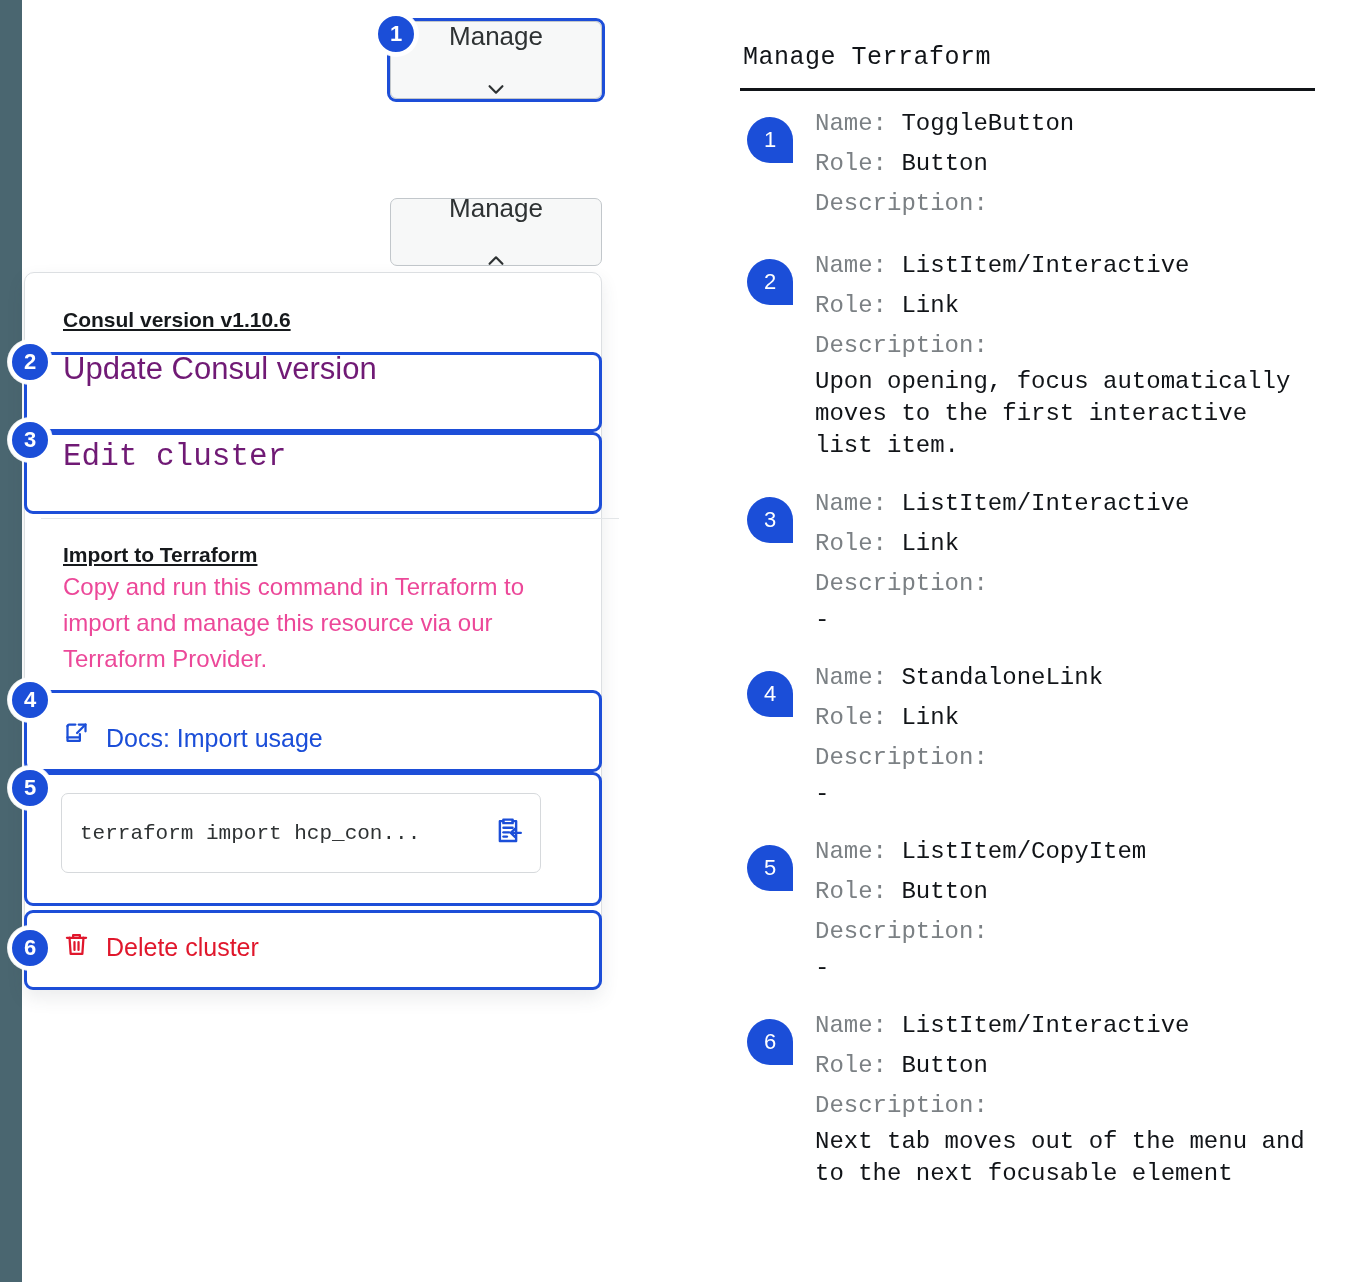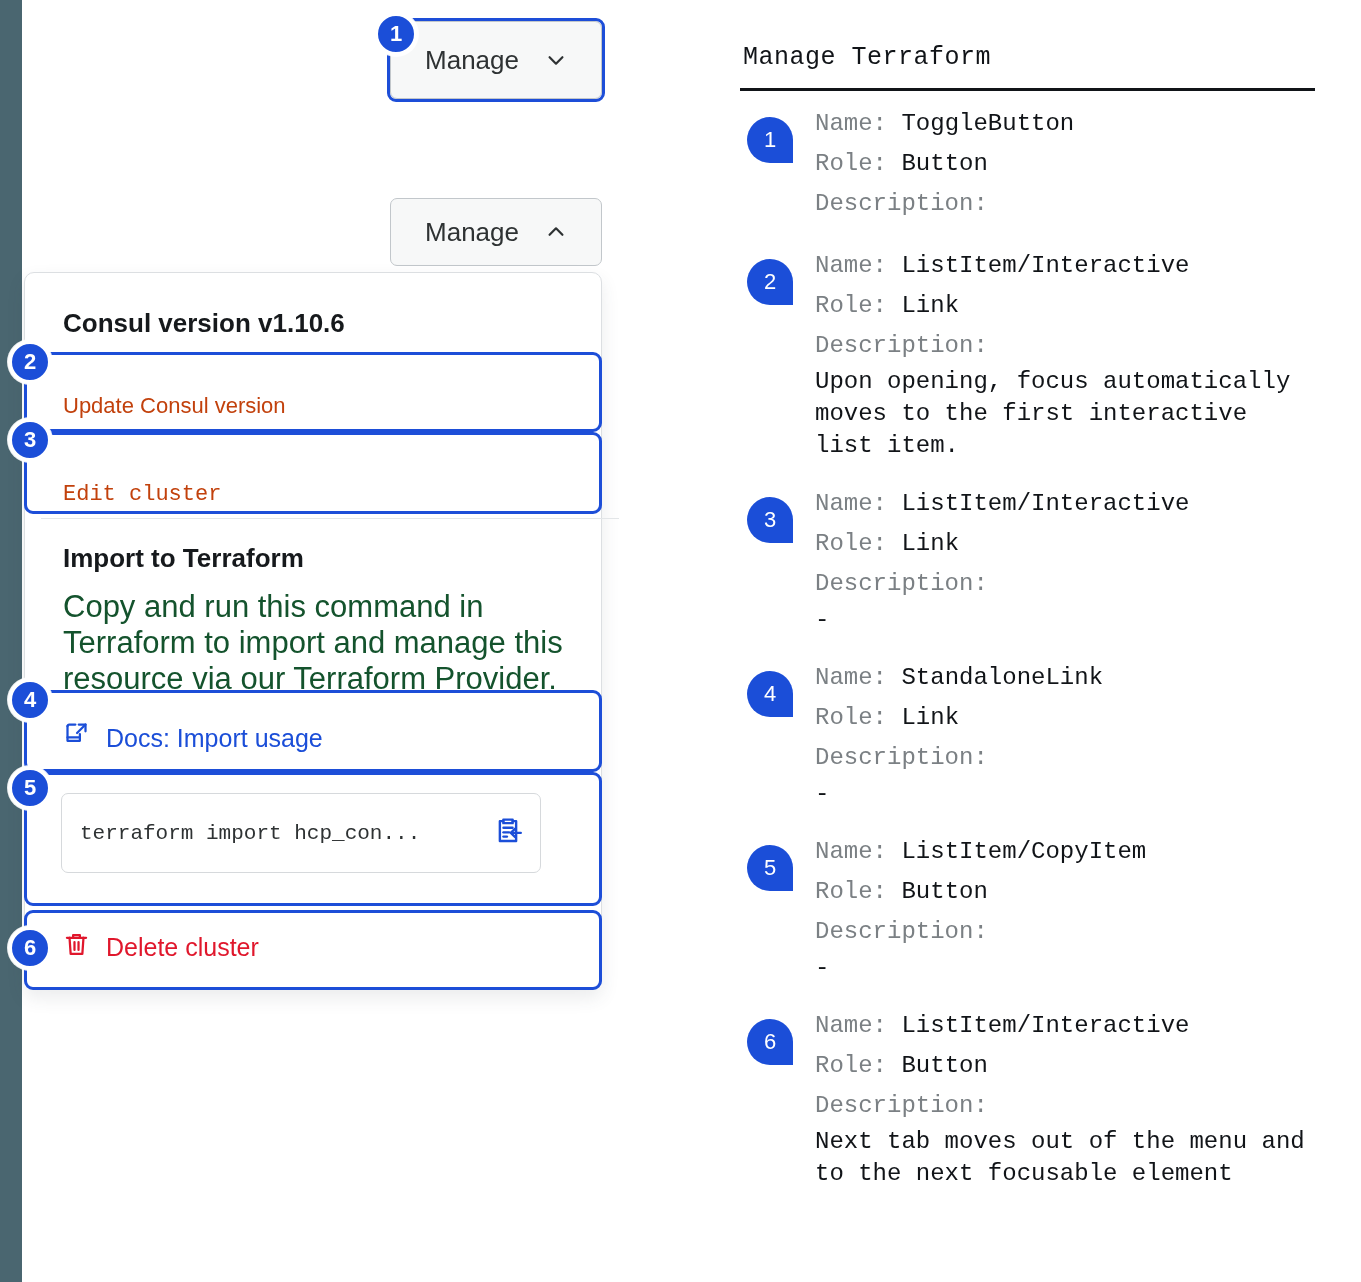--- a/index.html
+++ b/index.html
@@ -25,20 +25,21 @@
   .manage-btn {
     position: absolute;
     display: flex; align-items: center; justify-content: center;
     gap: 26px;
     background: #f7f8f8;
     border: 1px solid #c2c7cb;
     border-radius: 7px;
     color: #2e3233;
     font-size: 26px;
     padding: 0 26px;
+    flex-direction: column;
   }
   .manage-btn .chev { display: inline-block; width: 22px; height: 22px; }
   .manage-btn .chev svg { display: block; }
 
   #manage-btn-closed { left: 390px; top: 21px; width: 212px; height: 78px; }
   #manage-btn-open   { left: 390px; top: 198px; width: 212px; height: 68px; }
 
   
   .focus-ring {
     position: absolute;
@@ -52,39 +53,40 @@
   .dropdown-panel {
     position: absolute; left: 24px; top: 272px;
     width: 578px; height: 718px;
     background: #ffffff;
     border: 1px solid #dcdfe2;
     border-radius: 10px;
     box-shadow: 0 8px 18px rgba(60,70,80,0.10);
   }
 
   .dd-section-title {
-    font-size: 26px; font-weight: bold; color: #16191c;
+    font-size: 21px; font-weight: bold; color: #16191c;
     padding: 0 0 0 38px;
+    text-decoration: underline;
   }
   .dd-row {
-    font-size: 22px; color: #c2410c;
+    font-size: 31px; color: #701a75;
     padding-left: 38px;
-    display: flex; align-items: flex-end;
+    display: flex; align-items: flex-start;
   }
   .dd-divider { height: 1px; background: #e3e6e8; margin: 0 16px; }
 
   #ddt-version { position: absolute; left: 0; top: 35px; }
   #dd-update   { position: absolute; left: 0; top: 78px;  width: 578px; height: 68px; }
   #dd-edit     { position: absolute; left: 0; top: 166px; width: 578px; height: 68px; font-family: Liberation Mono, monospace; }
   #dd-sep-1    { position: absolute; left: 0; top: 245px; width: 578px; }
 
   #ddt-import  { position: absolute; left: 0; top: 270px; }
   #dd-desc {
-    position: absolute; left: 38px; top: 316px; width: 516px;
-    font-size: 31px; line-height: 36px; color: #14532d;
+    position: absolute; left: 38px; top: 296px; width: 516px;
+    font-size: 24px; line-height: 36px; color: #ec4899;
   }
   #dd-docs {
     position: absolute; left: 0; top: 418px; width: 578px; height: 62px;
     display: flex; align-items: flex-end; gap: 16px; padding-left: 38px;
     color: #1b4ed8; font-size: 25px;
   }
   #dd-copy-wrap { position: absolute; left: 0; top: 498px; width: 578px; height: 130px; }
   .copy-field {
     position: absolute; left: 36px; top: 22px;
     width: 480px; height: 80px;

